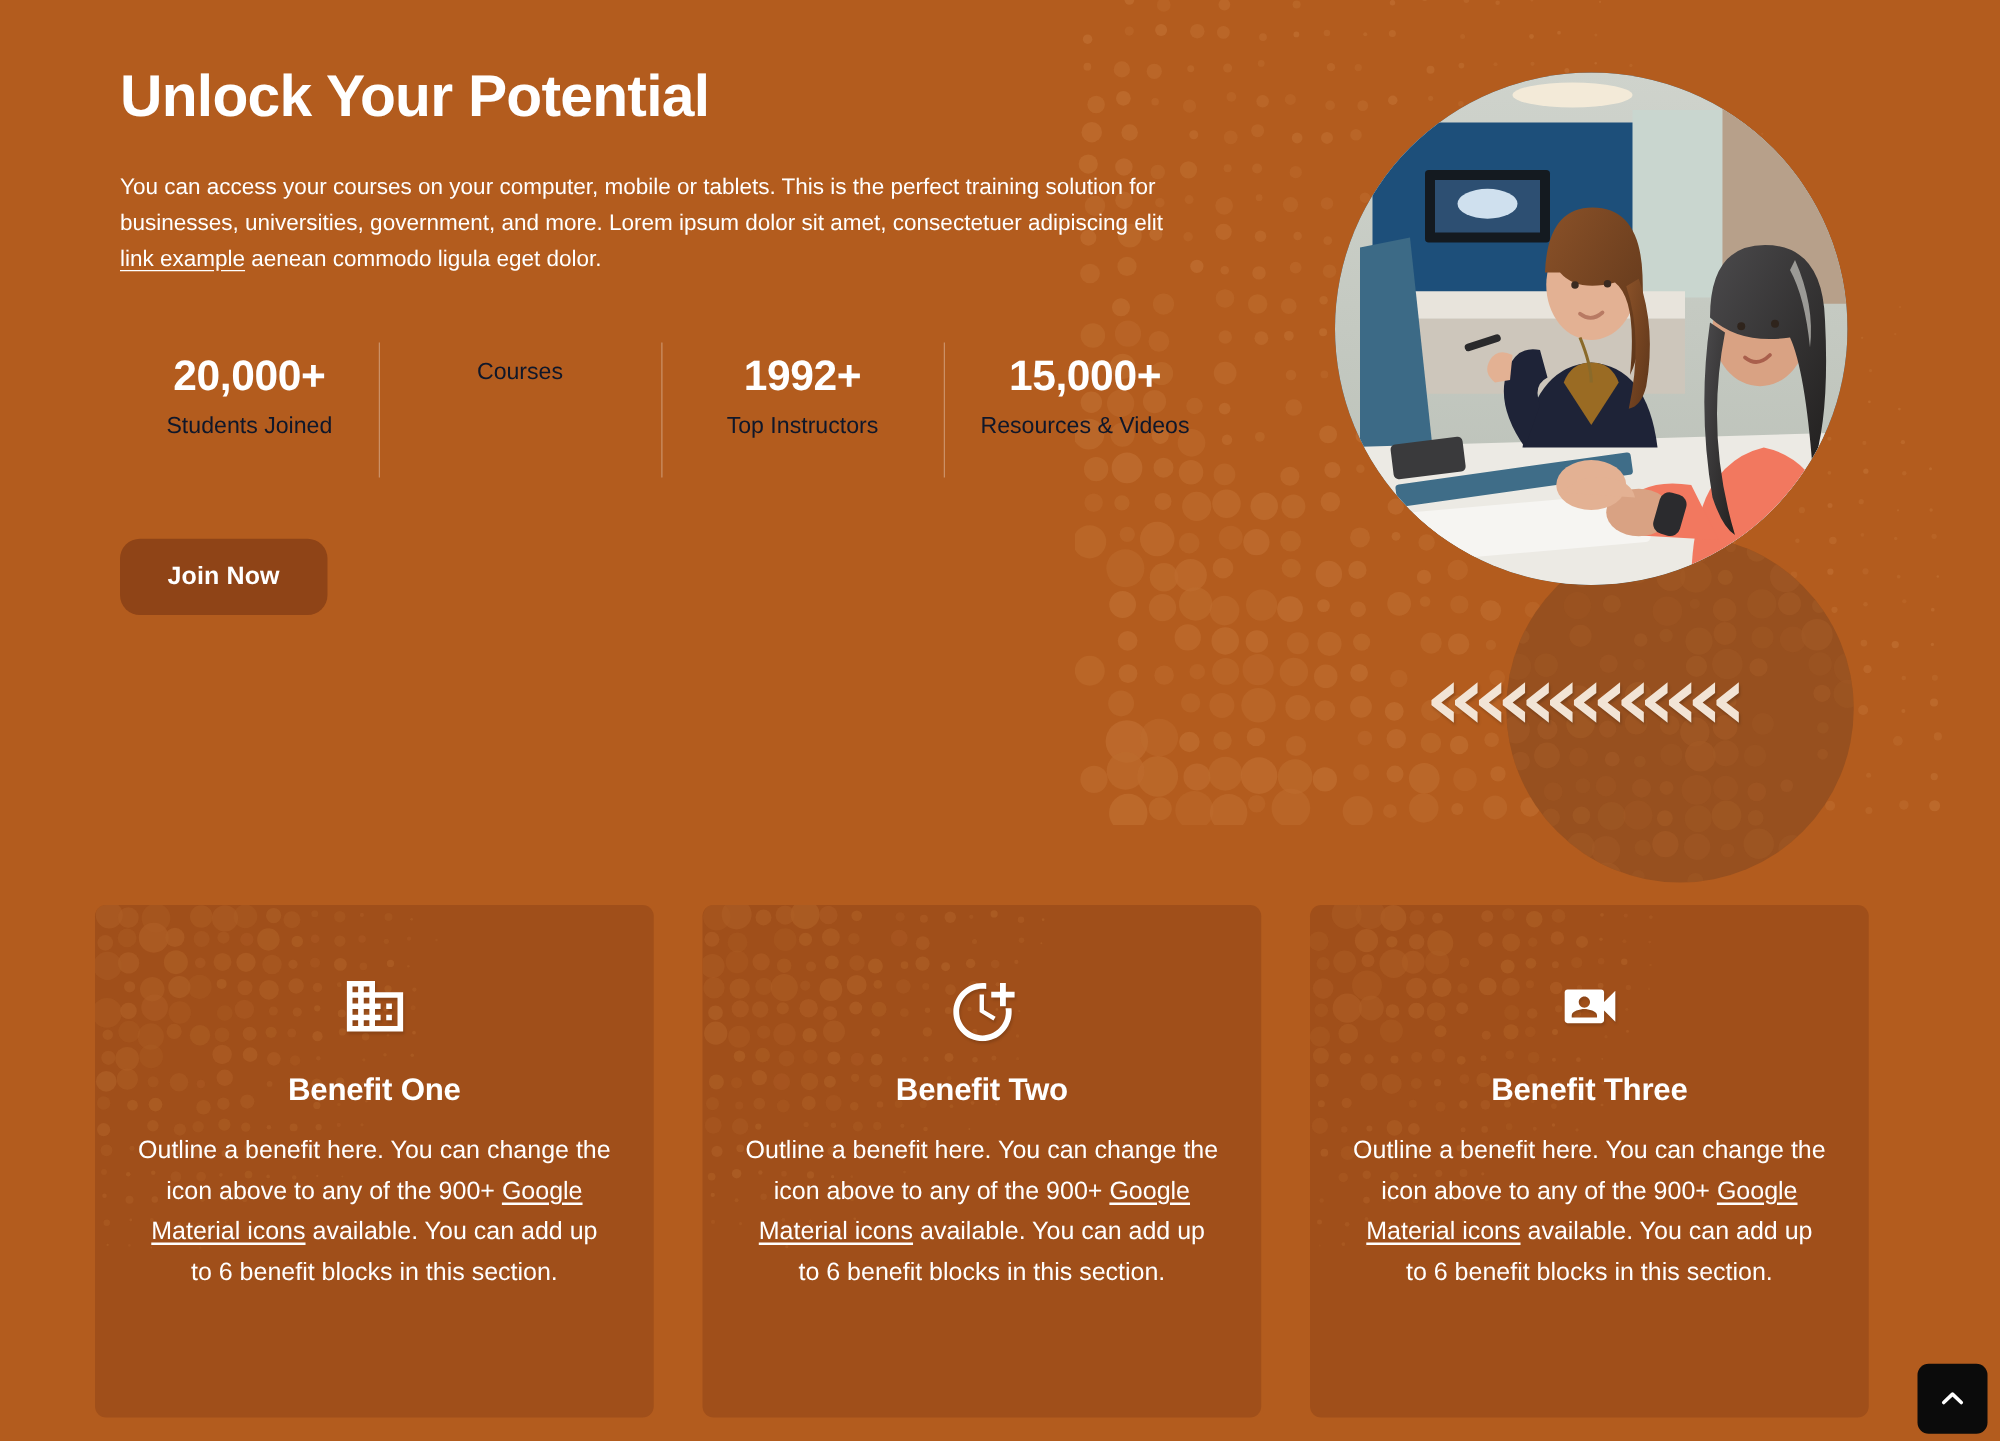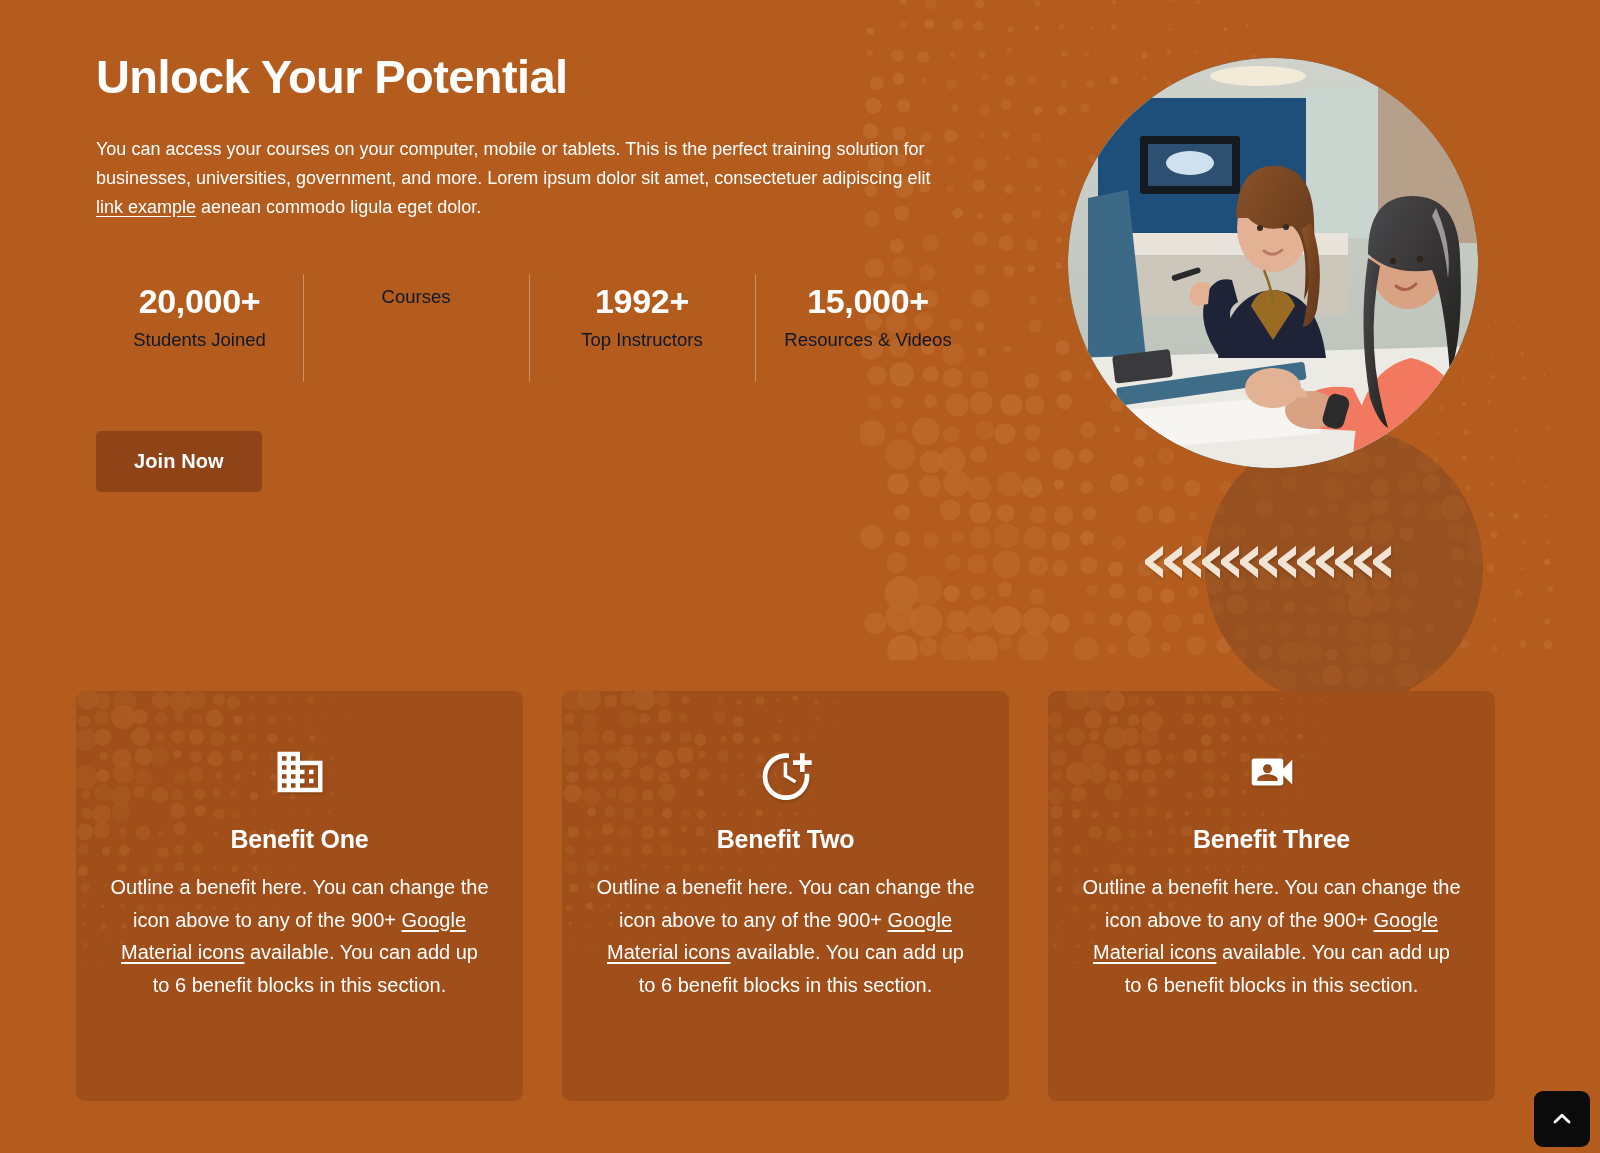--- a/index.html
+++ b/index.html
@@ -165,30 +165,30 @@
   .cta {
     display: inline-block;
     margin-top: 67px;
     background: #8f4417;
     color: #ffffff;
     border: none;
     font-family: inherit;
     font-size: 20px;
     font-weight: 700;
     padding: 19px 38px;
-    border-radius: 5px;
+    border-radius: 16px;
     cursor: pointer;
     letter-spacing: .1px;
   }
 
   
   .benefits {
     position: absolute;
     left: 76px;
-    top: 691px;
+    top: 724px;
     width: 1448px;
     display: flex;
     gap: 39px;
   }
   .card {
     position: relative;
     width: 447px;
     min-height: 410px;
     background: #a04f1a;
     border-radius: 9px;

